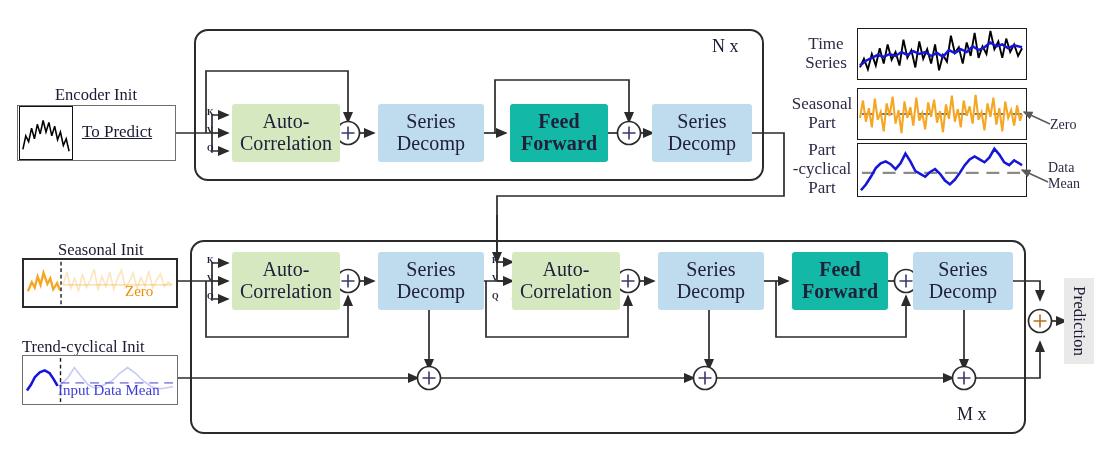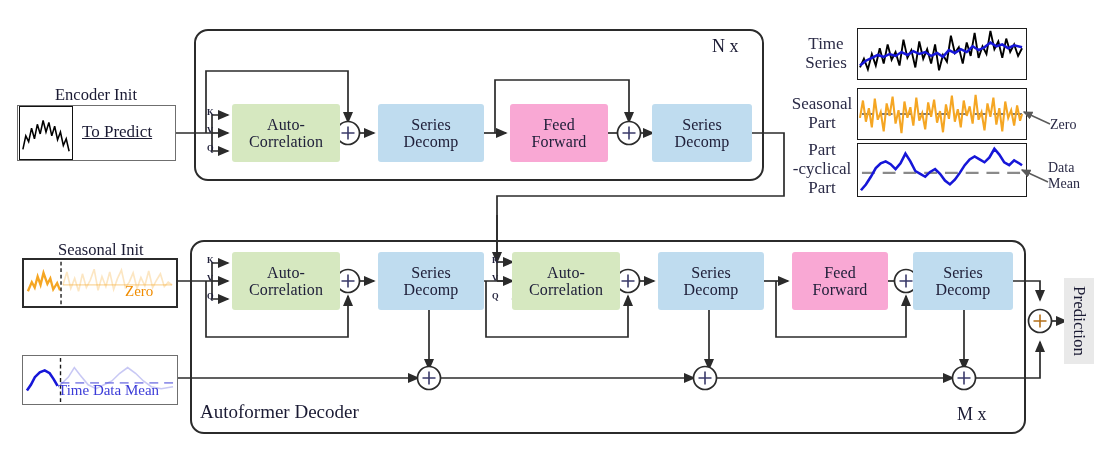--- a/index.html
+++ b/index.html
@@ -10,24 +10,24 @@
   svg#wires{position:absolute;left:0;top:0;width:1102px;height:456px;overflow:visible;}
 
   
   .panel{position:absolute;box-sizing:border-box;border:2.4px solid #2b2b2b;
          border-radius:14px;background:transparent;}
   .panel-title{position:absolute;font-size:19px;color:#1a1a33;white-space:nowrap;}
   .panel-rep{position:absolute;font-size:18px;color:#1a1a33;white-space:nowrap;}
 
   .blk{position:absolute;box-sizing:border-box;border-radius:3px;
        display:flex;flex-direction:column;align-items:center;justify-content:center;
-       font-size:16px;color:#20203a;line-height:1.08;letter-spacing:.1px;}
+       font-size:20px;color:#20203a;line-height:1.08;letter-spacing:.1px;}
   .blk.green{background:#d6e8c0;}
   .blk.blue{background:#bfdcef;}
-  .blk.pink{background:#f9a8d4;}
+  .blk.pink{background:#14b8a6;font-weight:bold;}
 
   .kvq{position:absolute;font-size:8.5px;font-weight:700;color:#23233d;
        line-height:1;letter-spacing:0;}
 
   .iobox{position:absolute;box-sizing:border-box;border:1.6px solid #6f6f6f;background:#fff;}
   .iobox.dark{border:2.2px solid #2b2b2b;}
   .iolabel{position:absolute;font-size:16.5px;color:#1a1a33;white-space:nowrap;}
   .inner-label{position:absolute;font-size:17px;color:#1a1a33;white-space:nowrap;}
 
   .plotlabel{position:absolute;font-size:17px;color:#2a2a46;text-align:center;
@@ -187,47 +187,47 @@
   <div class="blk pink" style="left:510px;top:104px;width:98px;height:58px;">
     <span>Feed</span>
     <span>Forward</span>
   </div>
   <div class="blk blue" style="left:652px;top:104px;width:100px;height:58px;">
     <span>Series</span>
     <span>Decomp</span>
   </div>
 
   <div class="panel" style="left:190px;top:240px;width:836px;height:194px;"></div>
-  <div class="panel-title" style="left:200px;top:401px;">Autoformer Decoder</div>
   <div class="panel-rep" style="left:957px;top:404px;">M x</div>
 
   <div class="iolabel" style="left:58px;top:240px;">Seasonal Init</div>
   <div class="iobox dark" style="left:22px;top:258px;width:156px;height:50px;overflow:hidden;">
     <svg width="100%" height="100%" viewBox="0 0 156 50" preserveAspectRatio="none" style="display:block;">
 
       <line x1="40" y1="27" x2="152" y2="27" stroke="#f5a623" stroke-width="1.3" opacity="0.45"></line>
 
       <polyline fill="none" stroke="#f5a623" stroke-width="1.7" opacity="0.28" points="40,27 44,13 48,31 52,20 56,34 60,15 64,30 68,22 72,10 76,33 80,18 84,29 88,13 92,32 96,20 100,11 104,30 108,24 112,14 116,31 120,19 124,28 128,12 132,30 136,22 140,15 144,29 148,24 152,27"></polyline>
 
       <polyline fill="none" stroke="#f5a623" stroke-width="2.4" points="4,34 8,24 11,30 14,18 17,27 20,14 24,26 27,20 30,32 34,25 37,33"></polyline>
 
       <line x1="38" y1="2" x2="38" y2="48" stroke="#1a1a1a" stroke-width="1.4" stroke-dasharray="4,3"></line>
     </svg>
   </div>
   <div style="position:absolute;left:125px;top:283px;font-size:15px;color:#f08c00;">Zero</div>
 
+  <div class="iolabel" style="left:22px;top:337px;">Trend-cyclical Init</div>
   <div class="iobox" style="left:22px;top:355px;width:156px;height:50px;overflow:hidden;">
     <svg width="100%" height="100%" viewBox="0 0 156 50" preserveAspectRatio="none" style="display:block;">
       <line x1="38" y1="28" x2="152" y2="28" stroke="#3b3bd8" stroke-width="2" stroke-dasharray="9,6" opacity="0.55"></line>
       <polyline fill="none" stroke="#3b3bd8" stroke-width="1.6" opacity="0.28" points="38,30 46,22 52,12 58,20 66,30 74,34 82,30 90,26 98,18 106,12 114,18 122,26 130,32 140,34 152,32"></polyline>
       <polyline fill="none" stroke="#1616d8" stroke-width="2.6" points="4,36 8,30 12,22 17,17 22,15 27,18 31,24 35,31"></polyline>
       <line x1="38" y1="2" x2="38" y2="48" stroke="#1a1a1a" stroke-width="1.4" stroke-dasharray="4,3"></line>
     </svg>
   </div>
-  <div style="position:absolute;left:58px;top:382px;font-size:15px;color:#3b3bd8;">Time Data Mean</div>
+  <div style="position:absolute;left:58px;top:382px;font-size:15px;color:#3b3bd8;">Input Data Mean</div>
 
   <div class="kvq" style="left:207px;top:256px;">K</div>
   <div class="kvq" style="left:207px;top:274px;">V</div>
   <div class="kvq" style="left:207px;top:292px;">Q</div>
 
   <div class="kvq" style="left:492px;top:256px;">K</div>
   <div class="kvq" style="left:492px;top:274px;">V</div>
   <div class="kvq" style="left:492px;top:292px;">Q</div>
 
   <div class="blk green" style="left:232px;top:252px;width:108px;height:58px;">

